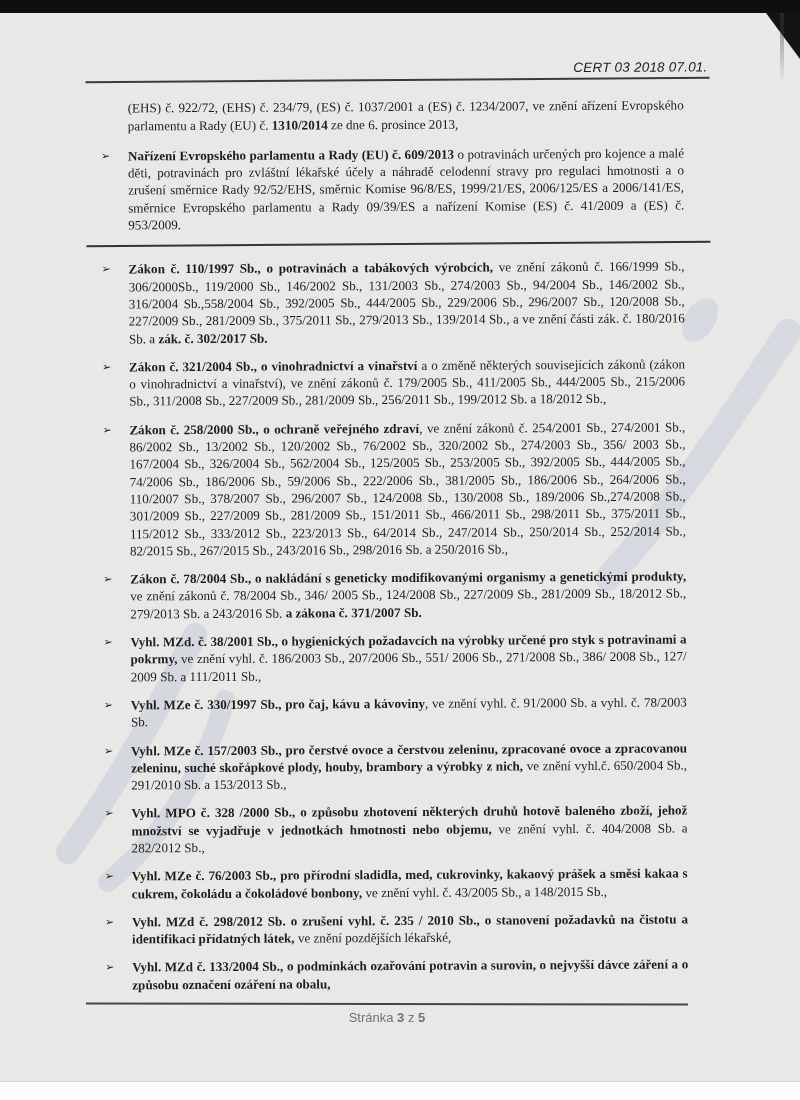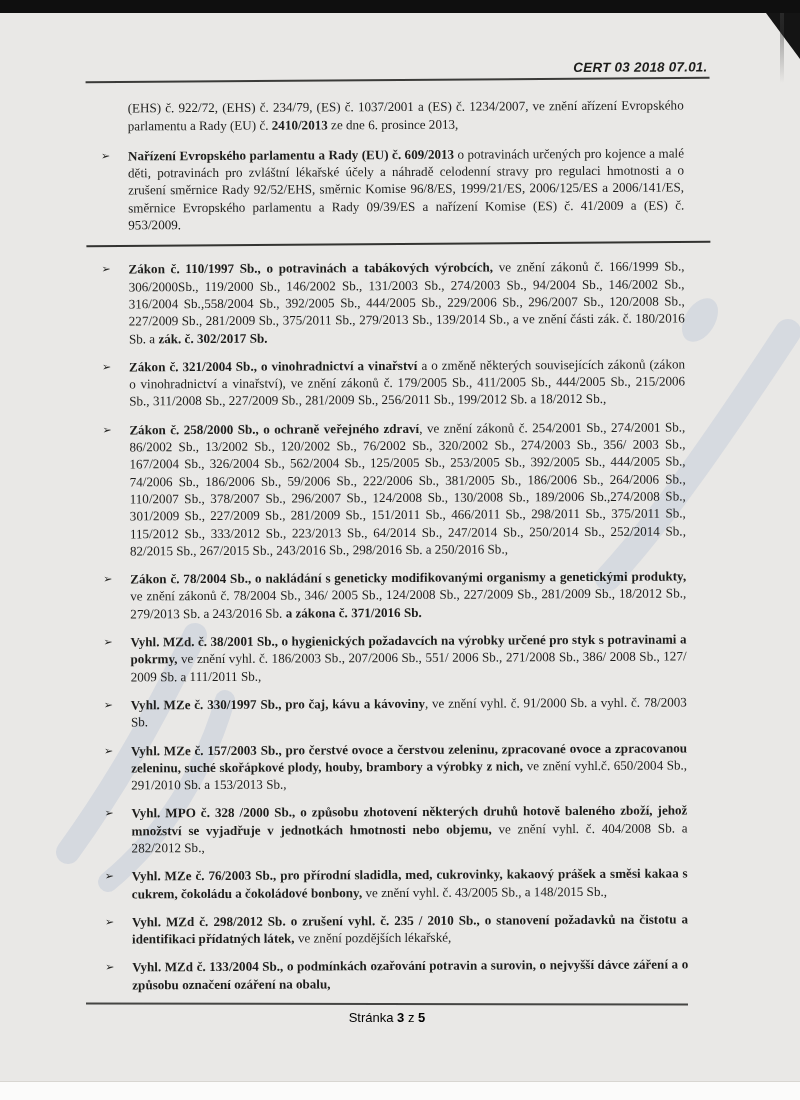--- a/index.html
+++ b/index.html
@@ -17,35 +17,35 @@
     background:linear-gradient(#3a3a3a,rgba(58,58,58,0));opacity:.55;}
   .scan-bottom-strip{position:absolute;top:1081px;left:0;width:800px;height:19px;
     background:#fbfbfa;border-top:1px solid #d8d6d1;}
   
   .watermark{position:absolute;top:0;left:0;pointer-events:none;}
   
   .content{position:absolute;top:0;left:0;width:800px;padding-top:60px;
     transform:rotate(-0.3deg);transform-origin:400px 550px;
     font-size:13.1px;line-height:17.3px;}
   .header{margin:0 88px 17px 88px;text-align:right;}
-  .header-code{font-family:"Liberation Sans",sans-serif;font-style:italic;font-weight:bold;
+  .header-code{font-family:"Liberation Sans",sans-serif;font-style:italic;font-weight:normal;
     font-size:13.5px;letter-spacing:.2px;padding-right:2px;}
   .header-rule{height:2px;background:#3b3b39;margin-top:2px;transform:rotate(-0.12deg);}
   .intro{margin:0 114px 13px 130px;text-align:justify;}
   .list{display:block;}
   .item{display:flex;margin:0 114px 11px 103px;}
   .marker{flex:0 0 27px;font-family:"DejaVu Sans",sans-serif;font-size:11px;
     line-height:17.3px;color:#262624;}
   .itext{flex:1;text-align:justify;}
   .bold{font-weight:bold;}
   .divider{height:2px;background:#333331;margin:11px 88px 14px 88px;transform:rotate(-0.1deg);}
   
   .footer{position:absolute;top:1003px;left:86px;width:602px;text-align:center;}
   .footer-rule{height:2px;background:#454543;margin-bottom:5px;transform:rotate(0.1deg);}
-  .footer-text{font-family:"Liberation Sans",sans-serif;font-size:13px;color:#000000;}
+  .footer-text{font-family:"Liberation Sans",sans-serif;font-size:13px;color:#737373;}
   .footer-text .bold{font-weight:bold;}
 </style>
 </head>
 <body>
 
 <svg class="watermark" width="800" height="1100" viewBox="0 0 800 1100" aria-hidden="true">
   <g stroke="#c6cdda" fill="none" stroke-linecap="round" opacity="0.55">
     <path d="M 195 635 C 155 715, 120 780, 68 852" stroke-width="24"></path>
     <path d="M 225 700 C 205 770, 165 835, 108 882" stroke-width="20"></path>
     <path d="M 608 578 C 662 520, 722 432, 788 332" stroke-width="26"></path>
@@ -57,21 +57,21 @@
 <div class="scan-corner-fold"></div>
 <div class="scan-right-shade"></div>
 
 <div class="content">
 
   <div class="header">
     <span class="header-code">CERT 03 2018 07.01.</span>
     <div class="header-rule"></div>
   </div>
 
-  <p class="intro"><span class="run">(EHS) č. 922/72, (EHS) č. 234/79, (ES) č. 1037/2001 a (ES) č. 1234/2007, ve znění ařízení Evropského parlamentu a Rady (EU) č. </span><span class="run bold">2410/2013</span><span class="run"> ze dne 6. prosince 2013,</span></p>
+  <p class="intro"><span class="run">(EHS) č. 922/72, (EHS) č. 234/79, (ES) č. 1037/2001 a (ES) č. 1234/2007, ve znění ařízení Evropského parlamentu a Rady (EU) č. </span><span class="run bold">1310/2014</span><span class="run"> ze dne 6. prosince 2013,</span></p>
 
   <div class="list">
 
       <div class="item">
         <span class="marker">➢</span>
         <span class="itext"><span class="run bold">Nařízení Evropského parlamentu a Rady (EU) č. 609/2013</span><span class="run"> o potravinách určených pro kojence a malé děti, potravinách pro zvláštní lékařské účely a náhradě celodenní stravy pro regulaci hmotnosti a o zrušení směrnice Rady 92/52/EHS, směrnic Komise 96/8/ES, 1999/21/ES, 2006/125/ES a 2006/141/ES, směrnice Evropského parlamentu a Rady 09/39/ES a nařízení Komise (ES) č. 41/2009 a (ES) č. 953/2009.</span></span>
       </div>
     </div>
 
   <div class="divider"></div>
@@ -88,21 +88,21 @@
         <span class="itext"><span class="run bold">Zákon č. 321/2004 Sb., o vinohradnictví a vinařství</span><span class="run"> a o změně některých souvisejících zákonů (zákon o vinohradnictví a vinařství), ve znění zákonů č. 179/2005 Sb., 411/2005 Sb., 444/2005 Sb., 215/2006 Sb., 311/2008 Sb., 227/2009 Sb., 281/2009 Sb., 256/2011 Sb., 199/2012 Sb. a 18/2012 Sb.,</span></span>
       </div>
 
       <div class="item">
         <span class="marker">➢</span>
         <span class="itext"><span class="run bold">Zákon č. 258/2000 Sb., o ochraně veřejného zdraví</span><span class="run">, ve znění zákonů č. 254/2001 Sb., 274/2001 Sb., 86/2002 Sb., 13/2002 Sb., 120/2002 Sb., 76/2002 Sb., 320/2002 Sb., 274/2003 Sb., 356/ 2003 Sb., 167/2004 Sb., 326/2004 Sb., 562/2004 Sb., 125/2005 Sb., 253/2005 Sb., 392/2005 Sb., 444/2005 Sb., 74/2006 Sb., 186/2006 Sb., 59/2006 Sb., 222/2006 Sb., 381/2005 Sb., 186/2006 Sb., 264/2006 Sb., 110/2007 Sb., 378/2007 Sb., 296/2007 Sb., 124/2008 Sb., 130/2008 Sb., 189/2006 Sb.,274/2008 Sb., 301/2009 Sb., 227/2009 Sb., 281/2009 Sb., 151/2011 Sb., 466/2011 Sb., 298/2011 Sb., 375/2011 Sb., 115/2012 Sb., 333/2012 Sb., 223/2013 Sb., 64/2014 Sb., 247/2014 Sb., 250/2014 Sb., 252/2014 Sb., 82/2015 Sb., 267/2015 Sb., 243/2016 Sb., 298/2016 Sb. a 250/2016 Sb.,</span></span>
       </div>
 
       <div class="item">
         <span class="marker">➢</span>
-        <span class="itext"><span class="run bold">Zákon č. 78/2004 Sb., o nakládání s geneticky modifikovanými organismy a genetickými produkty,</span><span class="run"> ve znění zákonů č. 78/2004 Sb., 346/ 2005 Sb., 124/2008 Sb., 227/2009 Sb., 281/2009 Sb., 18/2012 Sb., 279/2013 Sb. a 243/2016 Sb. </span><span class="run bold">a zákona č. 371/2016 Sb.</span></span>
+        <span class="itext"><span class="run bold">Zákon č. 78/2004 Sb., o nakládání s geneticky modifikovanými organismy a genetickými produkty,</span><span class="run"> ve znění zákonů č. 78/2004 Sb., 346/ 2005 Sb., 124/2008 Sb., 227/2009 Sb., 281/2009 Sb., 18/2012 Sb., 279/2013 Sb. a 243/2016 Sb. </span><span class="run bold">a zákona č. 371/2007 Sb.</span></span>
       </div>
 
       <div class="item">
         <span class="marker">➢</span>
         <span class="itext"><span class="run bold">Vyhl. MZd. č. 38/2001 Sb., o hygienických požadavcích na výrobky určené pro styk s potravinami a pokrmy,</span><span class="run"> ve znění vyhl. č. 186/2003 Sb., 207/2006 Sb., 551/ 2006 Sb., 271/2008 Sb., 386/ 2008 Sb., 127/ 2009 Sb. a 111/2011 Sb.,</span></span>
       </div>
 
       <div class="item">
         <span class="marker">➢</span>
         <span class="itext"><span class="run bold">Vyhl. MZe č. 330/1997 Sb., pro čaj, kávu a kávoviny</span><span class="run">, ve znění vyhl. č. 91/2000 Sb. a vyhl. č. 78/2003 Sb.</span></span>

